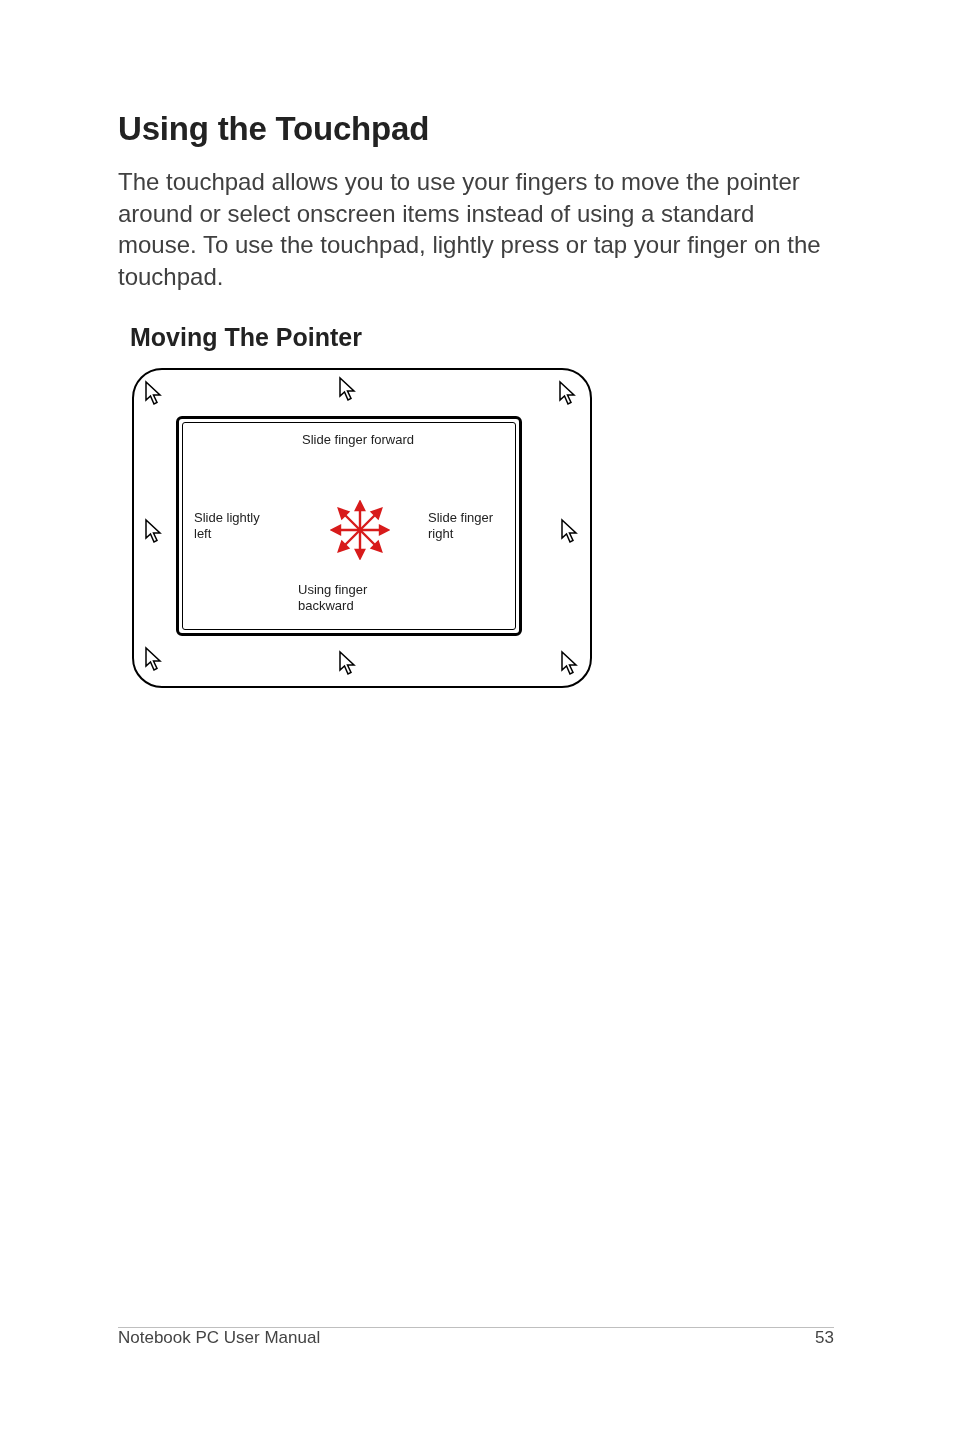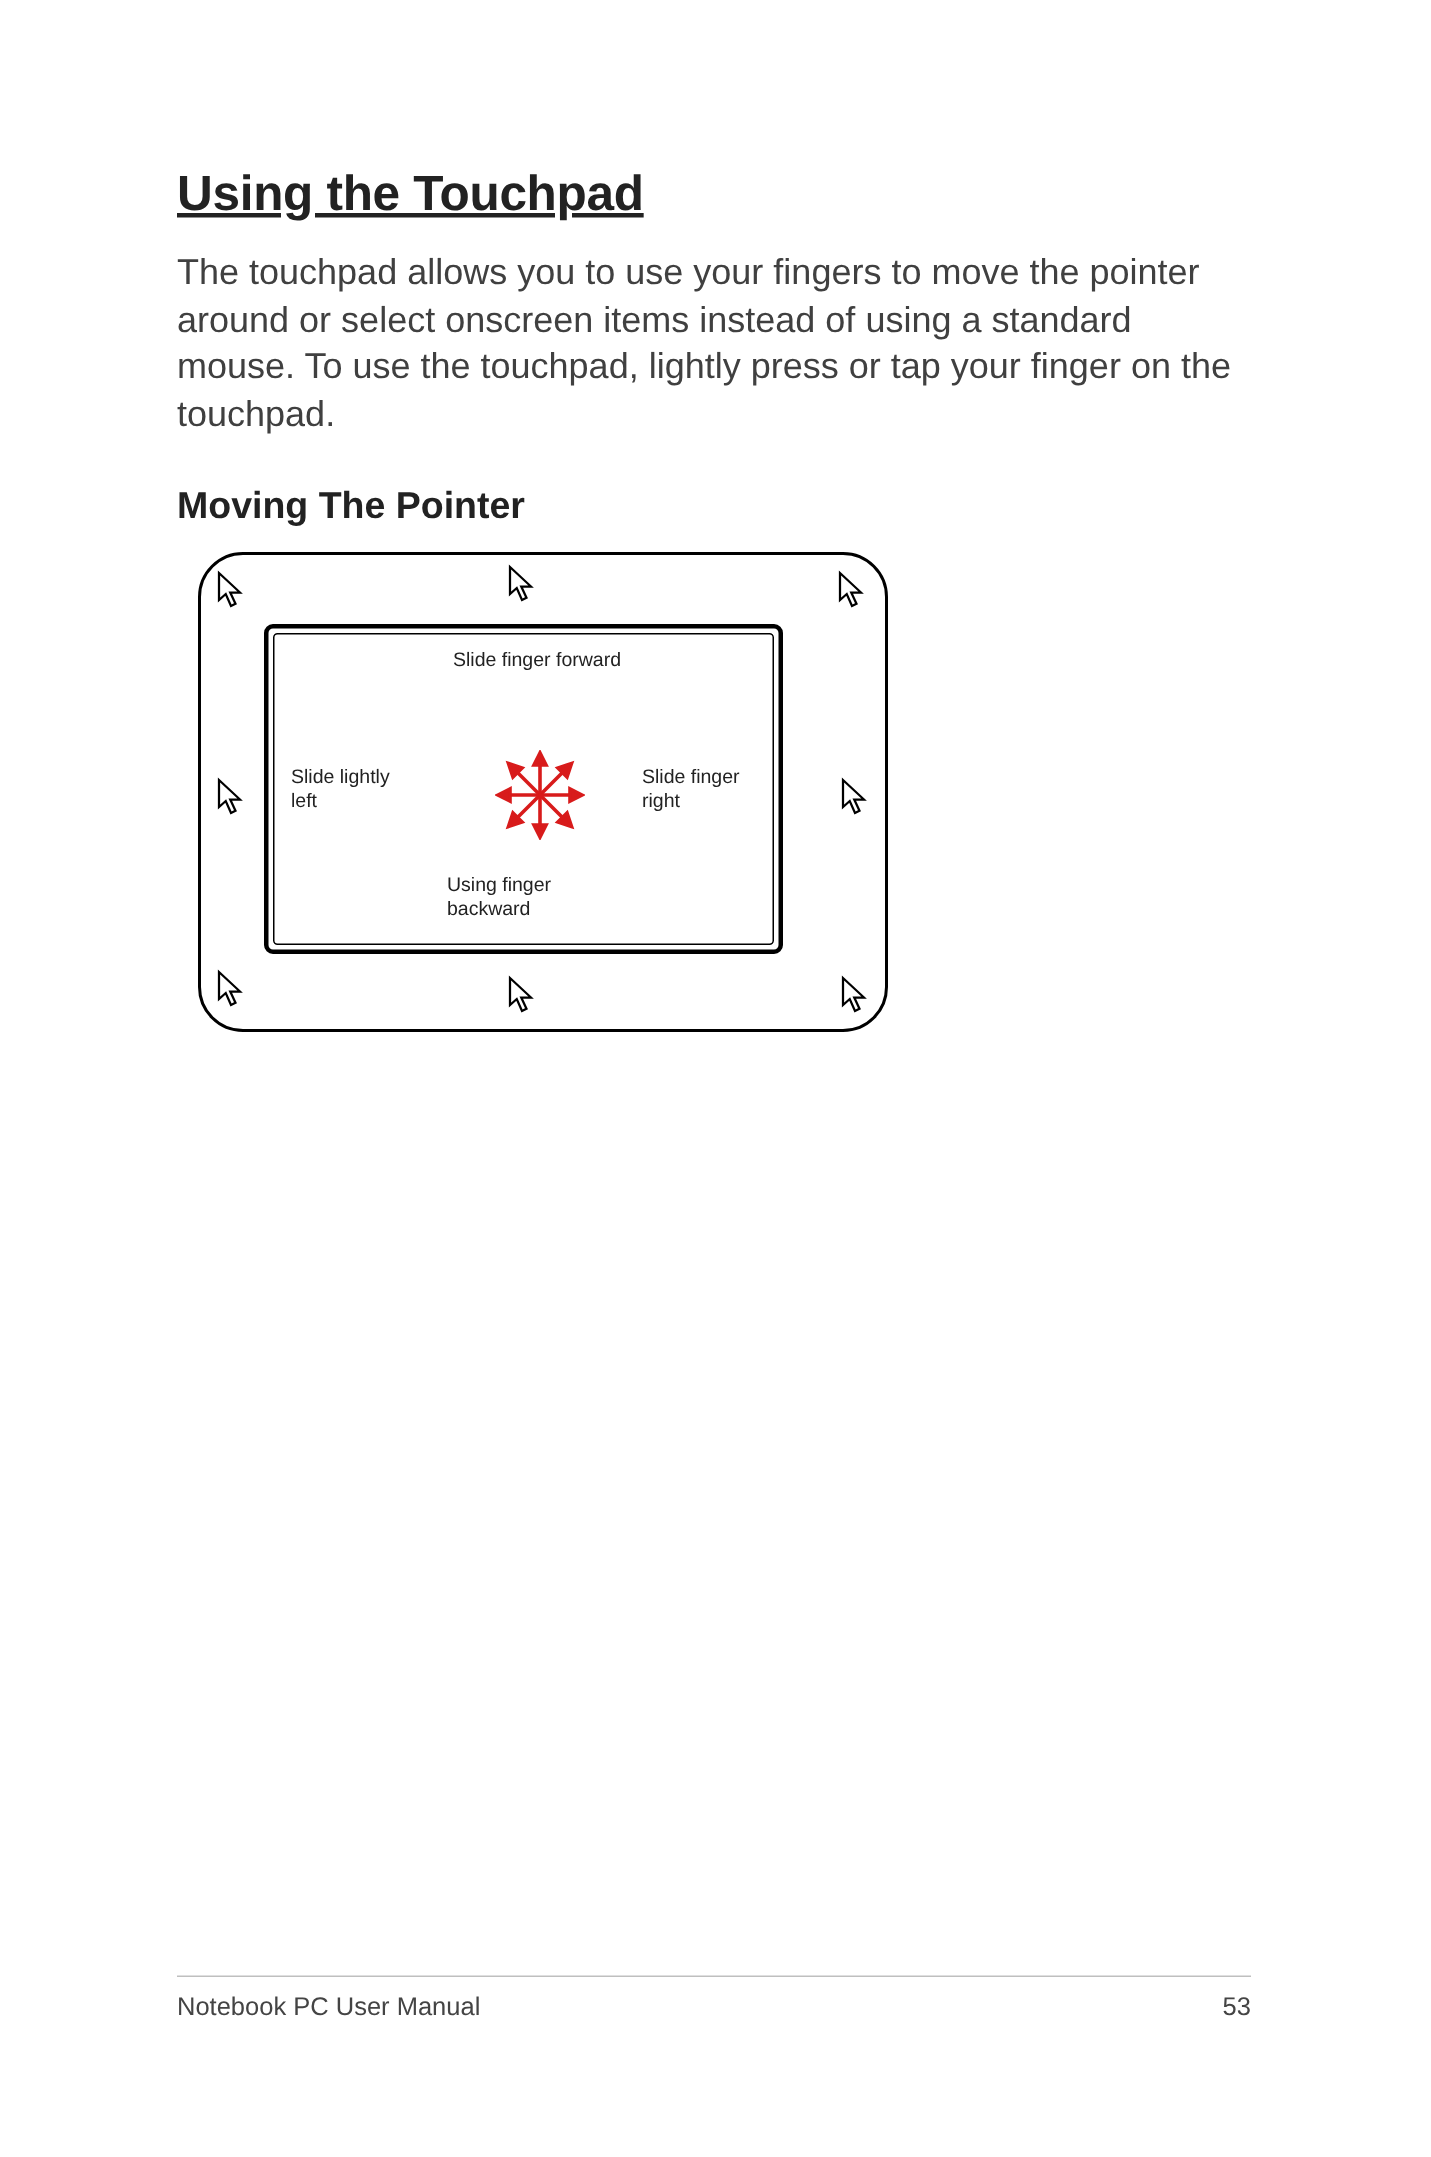--- a/index.html
+++ b/index.html
@@ -8,33 +8,33 @@
     position: relative;
     width: 954px;
     height: 1438px;
     padding: 110px 120px 0 118px;
   }
   h2.section {
     font-size: 33px;
     font-weight: 700;
     margin-bottom: 18px;
     letter-spacing: -0.2px;
-    text-decoration: underline;
   }
   p.body {
     font-size: 24px;
     line-height: 1.32;
     color: #404040;
     margin-bottom: 30px;
     max-width: 720px;
   }
   h3.sub {
     font-size: 25px;
     font-weight: 700;
     margin-bottom: 8px;
+    margin-left: 12px;
   }
   .two-col {
     display: flex;
     gap: 20px;
     align-items: flex-start;
   }
   .col-text {
     flex: 0 0 210px;
     font-size: 23px;
     line-height: 1.3;
@@ -101,21 +101,20 @@
   .lbl-forward  { left: 160px; top: 72px; text-align: center; width: 160px; }
   .lbl-left     { left: 76px;  top: 150px; width: 70px; }
   .lbl-right    { left: 310px; top: 150px; width: 70px; }
   .lbl-backward { left: 180px; top: 222px; width: 120px; }
 
   
   .footer {
     position: absolute;
     left: 118px; right: 120px; bottom: 90px;
     border-top: 1px solid #bfbfbf;
-    padding-top: 10px;
     display: flex;
     justify-content: space-between;
     font-size: 17px;
     color: #444;
   }
 </style>
 </head>
 <body>
 
 <div class="page">

